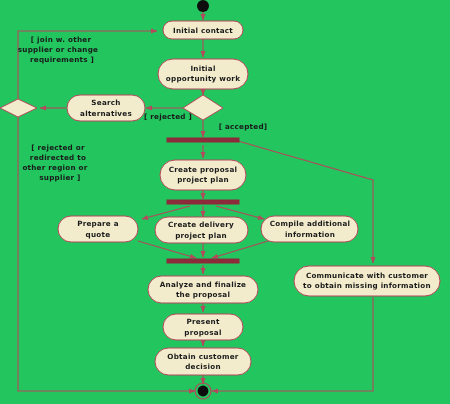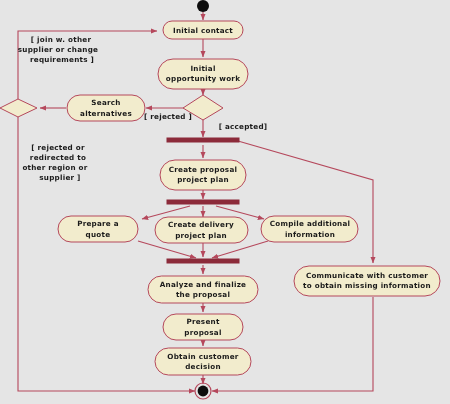--- a/index.html
+++ b/index.html
@@ -4,21 +4,21 @@
 <style>
   html, body {
     margin: 0;
     padding: 0;
     background: #ffffff;
   }
   #diagram-root {
     position: relative;
     width: 450px;
     height: 404px;
-    background: #e5e5e5;
+    background: #22c55e;
     overflow: hidden;
     font-family: "DejaVu Sans", "Liberation Sans", sans-serif;
   }
   #diagram-svg {
     position: absolute;
     left: 0;
     top: 0;
     width: 450px;
     height: 404px;
   }

